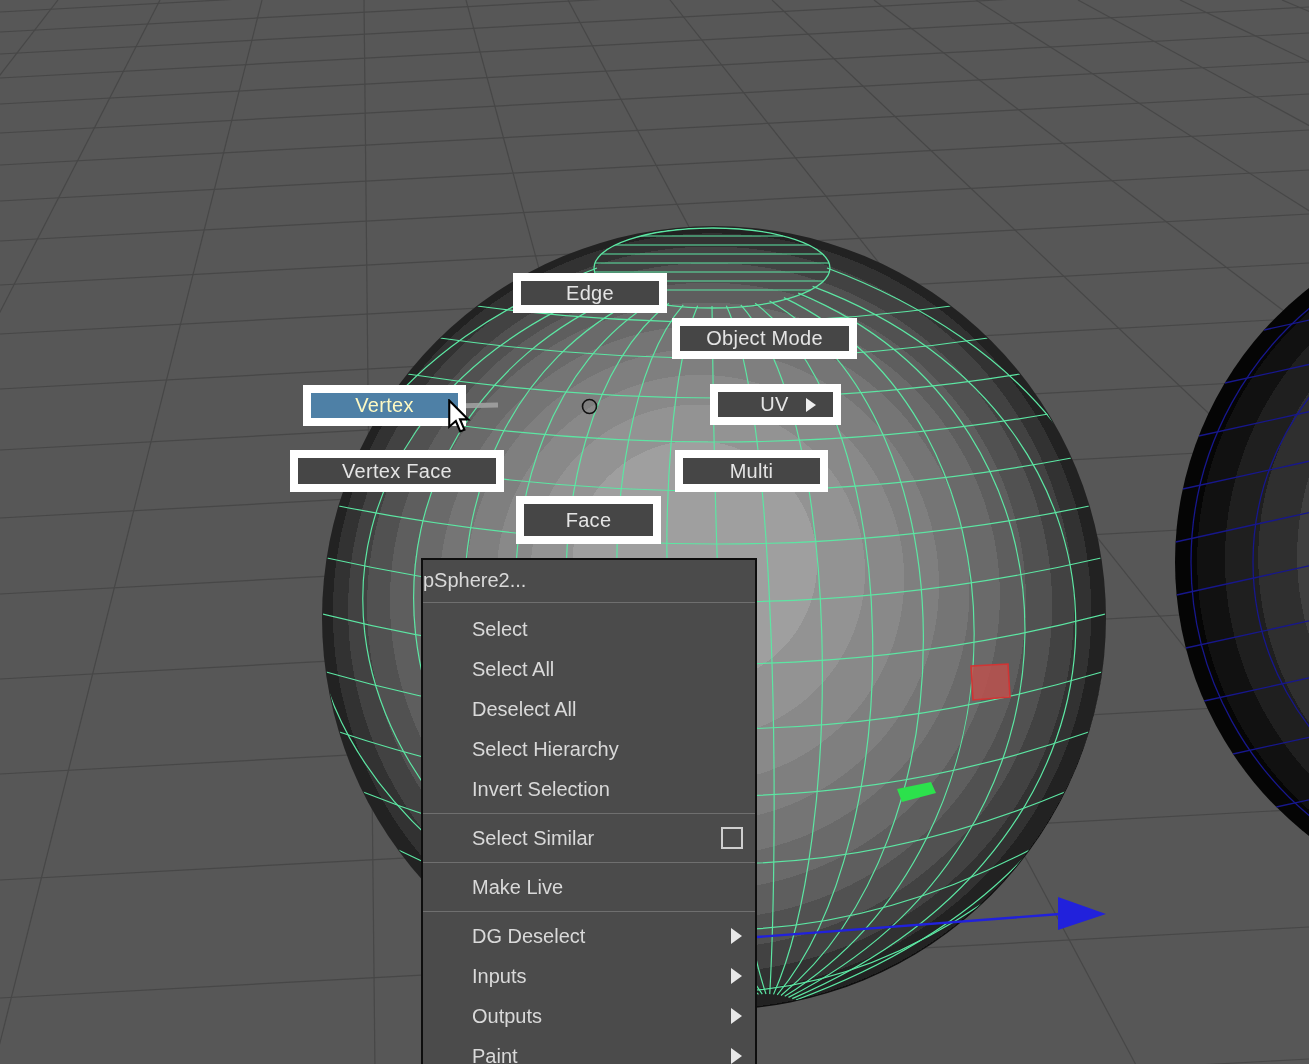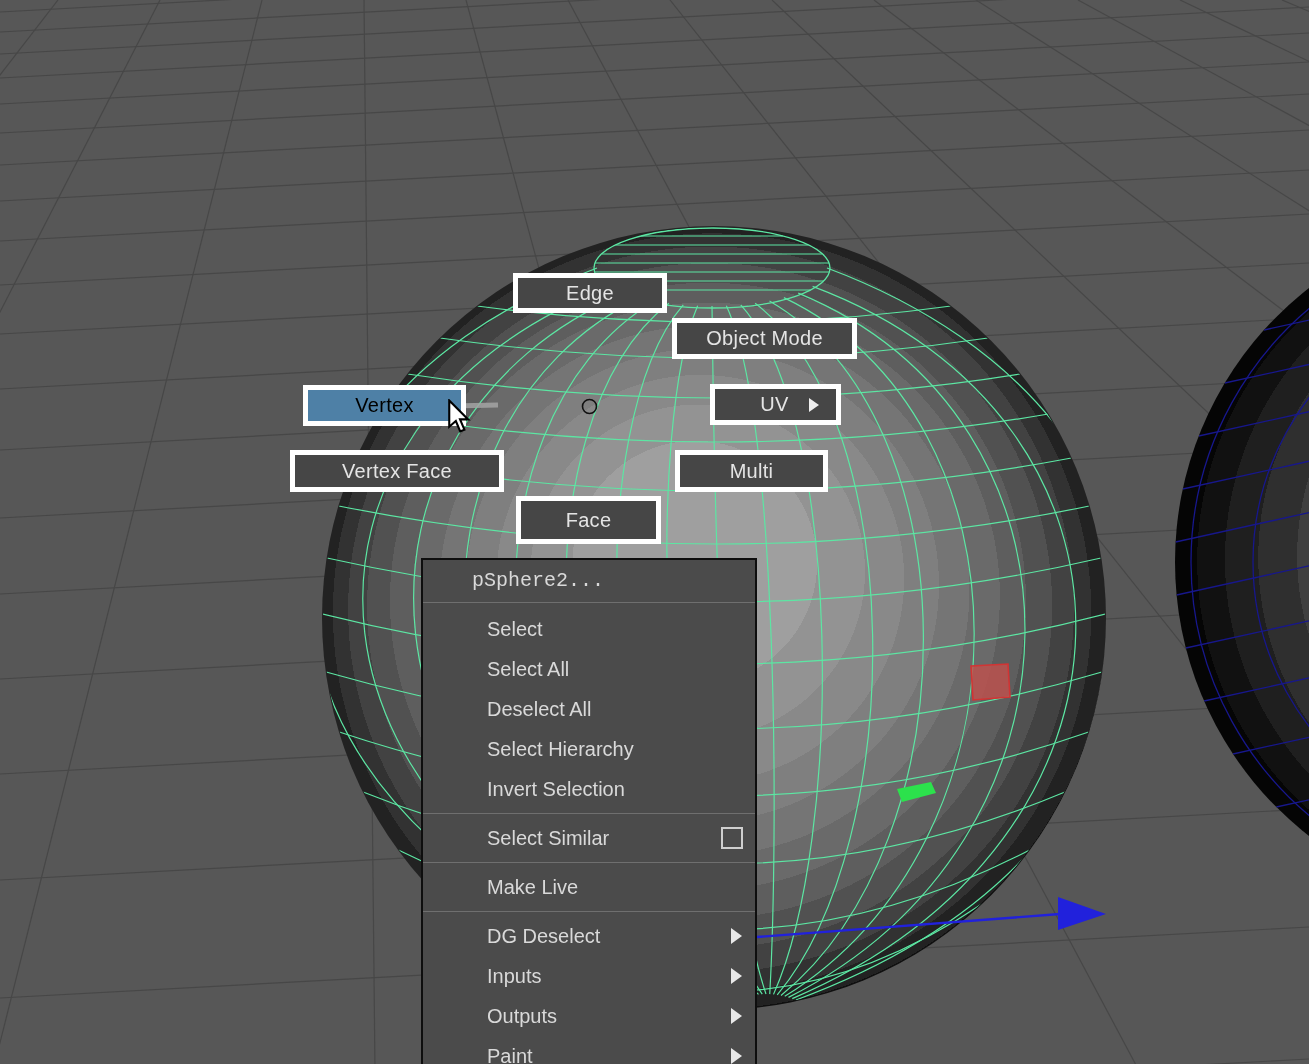--- a/index.html
+++ b/index.html
@@ -6,41 +6,41 @@
   #stage{
     position:relative;width:1309px;height:1064px;overflow:hidden;
     background:#575757;
     font-family:"Liberation Sans","DejaVu Sans",sans-serif;
     -webkit-font-smoothing:antialiased;
   }
   #scene{position:absolute;left:0;top:0;}
   
   .mm-box{
     position:absolute;box-sizing:border-box;
-    background:#464646;border:5px solid #ffffff;
+    background:#464646;border:8px solid #ffffff;
     color:#e4e4e4;font-size:20px;letter-spacing:.3px;
     display:flex;align-items:center;justify-content:center;
     z-index:30;cursor:default;
   }
-  .mm-box.hl{background:#4e80a6;color:#000000;}
+  .mm-box.hl{background:#4e80a6;color:#fef9c3;}
   .mm-sub-arrow{
     position:absolute;right:17px;top:50%;margin-top:-7px;
     width:0;height:0;border-left:10px solid #efefef;
     border-top:7px solid transparent;border-bottom:7px solid transparent;
   }
   
   .ctx{
     position:absolute;left:421px;top:558px;width:336px;height:700px;
     box-sizing:border-box;background:#4b4b4b;border:2px solid #0e0e0e;
     color:#d9d9d9;font-size:20px;z-index:25;
   }
-  .ctx-title{height:40px;display:flex;align-items:center;padding-left:49px;font-family:Liberation Mono, monospace;}
+  .ctx-title{height:40px;display:flex;align-items:center;}
   .ctx-sep{height:1px;background:#6f6f6f;margin:2px 0 6px 0;}
   .ctx-sep.mid{margin:4px 0 4px 0;}
-  .ctx-row{height:40px;display:flex;align-items:center;padding-left:64px;position:relative;}
+  .ctx-row{height:40px;display:flex;align-items:center;padding-left:49px;position:relative;}
   .ctx-arrow{
     position:absolute;right:13px;top:50%;margin-top:-8px;
     width:0;height:0;border-left:11px solid #e9e9e9;
     border-top:8px solid transparent;border-bottom:8px solid transparent;
   }
   .ctx-optbox{
     position:absolute;right:12px;top:50%;margin-top:-11px;
     width:18px;height:18px;border:2px solid #cfcfcf;background:transparent;
   }
   .cursor{position:absolute;left:446px;top:399px;z-index:60;}

